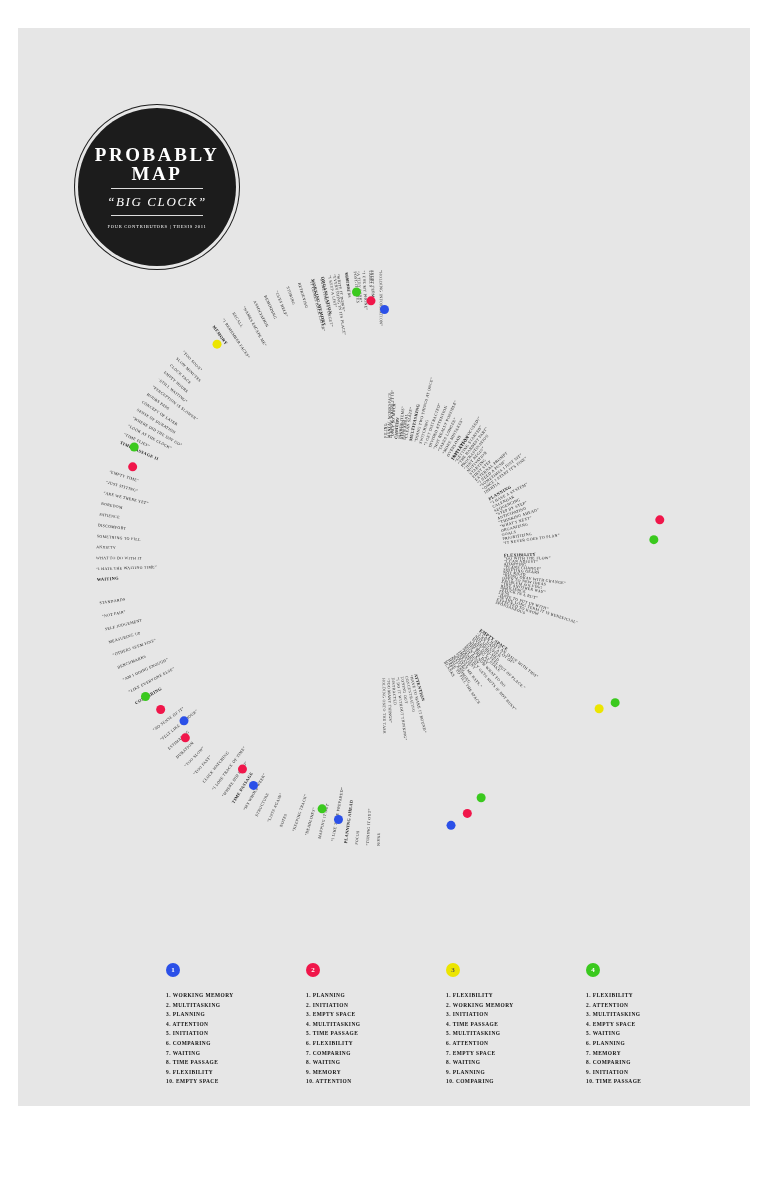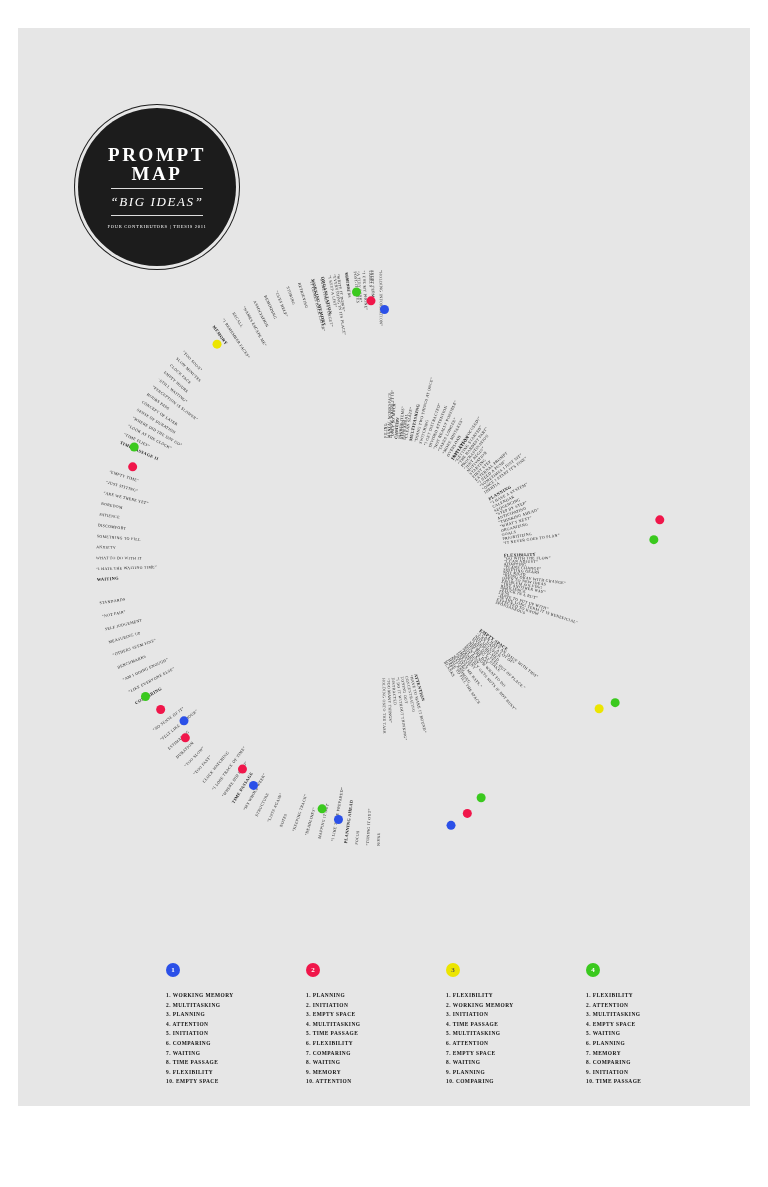--- a/index.html
+++ b/index.html
@@ -135,24 +135,24 @@
     color: #111;
     white-space: nowrap;
   }
 </style>
 </head>
 <body>
 
 <div id="poster">
 
   <div id="badge">
-    <div class="badge-title">PROMPT</div>
+    <div class="badge-title">PROBABLY</div>
     <div class="badge-title">MAP</div>
     <div class="rule"></div>
-    <div class="badge-sub">“BIG IDEAS”</div>
+    <div class="badge-sub">“BIG CLOCK”</div>
     <div class="rule"></div>
     <div class="badge-foot">FOUR CONTRIBUTORS | THESIS 2011</div>
   </div>
 
   <div id="ring">
       <div class="spoke bold" style="transform: translate(-69.67px, -279.45px) rotate(76deg);"><span class="lbl">WORKING MEMORY</span></div>
       <div class="spoke" style="transform: translate(-61.28px, -281.4px) rotate(77.7143deg);"><span class="lbl">“SOMETIMES I FORGET”</span></div>
       <div class="spoke" style="transform: translate(-52.84px, -283.11px) rotate(79.4286deg);"><span class="lbl">“I KEEP A LIST”</span></div>
       <div class="spoke" style="transform: translate(-44.34px, -284.57px) rotate(81.1429deg);"><span class="lbl">“WRITE IT DOWN”</span></div>
       <div class="spoke" style="transform: translate(-35.81px, -285.76px) rotate(82.8571deg);"><span class="lbl">REMINDERS</span></div>

